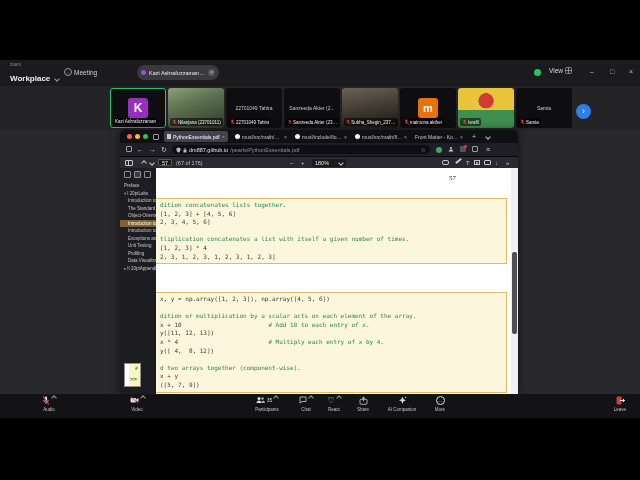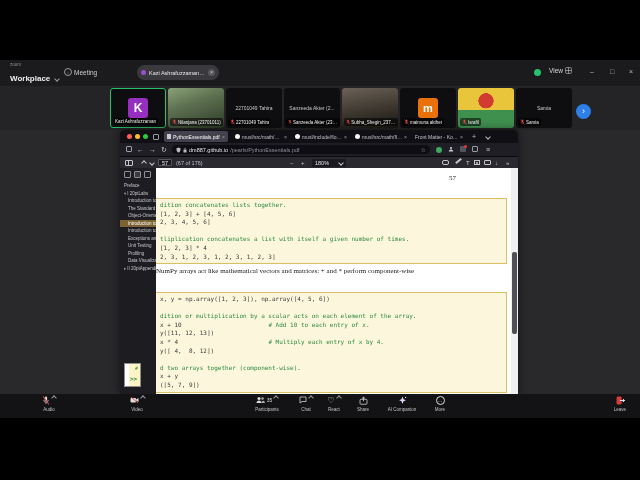--- a/index.html
+++ b/index.html
@@ -359,21 +359,20 @@
               <div class="cl"><span class="co"></span><span class="cm">dition concatenates lists together.</span></div>
               <div class="cl"><span class="co">[1, 2, 3] + [4, 5, 6]</span><span class="cm"></span></div>
               <div class="cl"><span class="co">2, 3, 4, 5, 6]</span><span class="cm"></span></div>
               <div class="cl"><span class="co"></span><span class="cm"></span></div>
               <div class="cl"><span class="co"></span><span class="cm">tliplication concatenates a list with itself a given number of times.</span></div>
               <div class="cl"><span class="co">[1, 2, 3] * 4</span><span class="cm"></span></div>
               <div class="cl"><span class="co">2, 3, 1, 2, 3, 1, 2, 3, 1, 2, 3]</span><span class="cm"></span></div>
             </div>
 
             <div class="para">
-              <div>NumPy arrays act like mathematical vectors and matrices: + and * perform component-wise</div>
             </div>
 
             <div class="codebox" id="box2">
               <div class="cl"><span class="co">x, y = np.array([1, 2, 3]), np.array([4, 5, 6])</span><span class="cm"></span></div>
               <div class="cl"><span class="co"></span><span class="cm"></span></div>
               <div class="cl"><span class="co"></span><span class="cm">dition or multiplication by a scalar acts on each element of the array.</span></div>
               <div class="cl"><span class="co">x + 10                        </span><span class="cm"># Add 10 to each entry of x.</span></div>
               <div class="cl"><span class="co">y([11, 12, 13])</span><span class="cm"></span></div>
               <div class="cl"><span class="co">x * 4                         </span><span class="cm"># Multiply each entry of x by 4.</span></div>
               <div class="cl"><span class="co">y([ 4,  8, 12])</span><span class="cm"></span></div>

